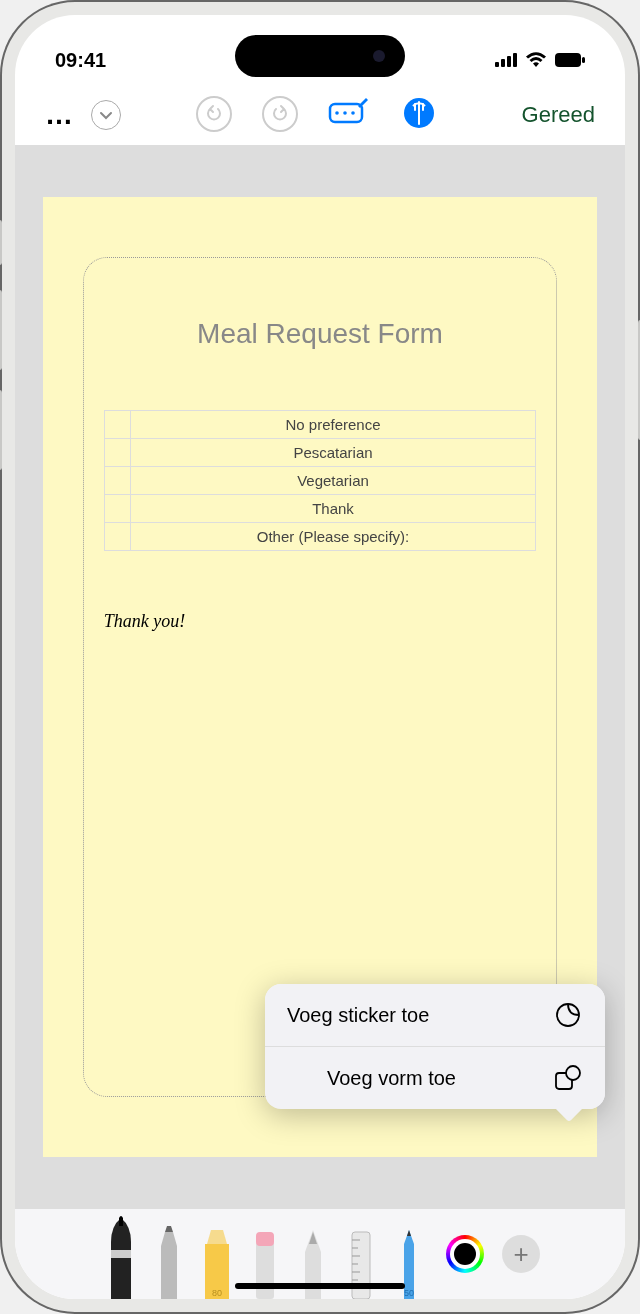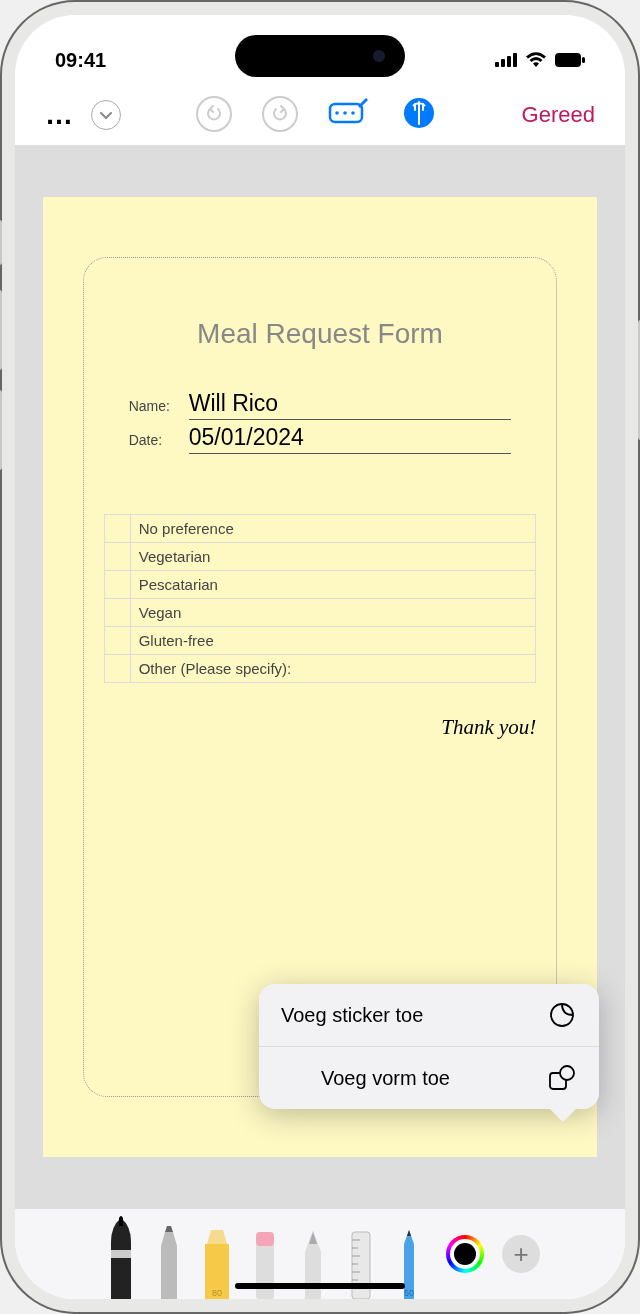--- a/index.html
+++ b/index.html
@@ -92,21 +92,21 @@
     .tb-circle-btn {
       width: 36px;
       height: 36px;
       border: 2px solid #ccc;
       border-radius: 50%;
       display: flex;
       align-items: center;
       justify-content: center;
     }
     .done-btn {
-      color: #be185d;
+      color: #14532d;
       font-size: 22px;
       font-weight: 400;
       padding: 0 10px;
     }
     .doc-area {
       flex: 1;
       background: #ddd;
       display: flex;
       align-items: center;
       justify-content: center;
@@ -154,31 +154,31 @@
       border: 1px solid #ddd;
     }
     .option-row {
       display: flex;
       border-bottom: 1px solid #ddd;
       font-size: 15px;
       color: #444;
     }
     .option-row:last-child { border-bottom: none; }
     .option-check { width: 26px; border-right: 1px solid #ddd; }
-    .option-label { padding: 5px 8px; flex: 1; }
+    .option-label { padding: 5px 8px; flex: 1; text-align: center; }
     .thanks {
-      text-align: right;
+      text-align: left;
       font-style: italic;
       font-family: cursive;
-      margin-top: 32px;
-      font-size: 21px;
+      margin-top: 60px;
+      font-size: 18px;
     }
     .popover {
       position: absolute;
-      right: 26px;
+      right: 20px;
       bottom: 100px;
       width: 340px;
       background: #f2f2f5;
       border-radius: 16px;
       box-shadow: 0 6px 30px rgba(0,0,0,0.25);
       overflow: visible;
       z-index: 50;
     }
     .popover::after {
       content: '';
@@ -351,50 +351,36 @@
             </svg>
         </div>
       </div>
       <div class="done-btn">Gereed</div>
     </div>
 
     <div class="doc-area">
       <div class="page">
         <div class="page-border">
           <div class="form-title">Meal Request Form</div>
-          <div class="form-rows">
-            <div class="form-row">
-              <span class="form-label">Name:</span>
-              <span class="form-value">Will Rico</span>
-            </div>
-            <div class="form-row">
-              <span class="form-label">Date:</span>
-              <span class="form-value">05/01/2024</span>
-            </div>
-          </div>
           <div class="options-table">
             <div class="option-row">
                 <div class="option-check"></div>
                 <div class="option-label">No preference</div>
               </div>
             <div class="option-row">
                 <div class="option-check"></div>
+                <div class="option-label">Pescatarian</div>
+              </div>
+            <div class="option-row">
+                <div class="option-check"></div>
                 <div class="option-label">Vegetarian</div>
               </div>
             <div class="option-row">
                 <div class="option-check"></div>
-                <div class="option-label">Pescatarian</div>
-              </div>
-            <div class="option-row">
-                <div class="option-check"></div>
-                <div class="option-label">Vegan</div>
-              </div>
-            <div class="option-row">
-                <div class="option-check"></div>
-                <div class="option-label">Gluten-free</div>
+                <div class="option-label">Thank</div>
               </div>
             <div class="option-row">
                 <div class="option-check"></div>
                 <div class="option-label">Other (Please specify):</div>
               </div>
           </div>
           <div class="thanks">Thank you!</div>
         </div>
       </div>
 

